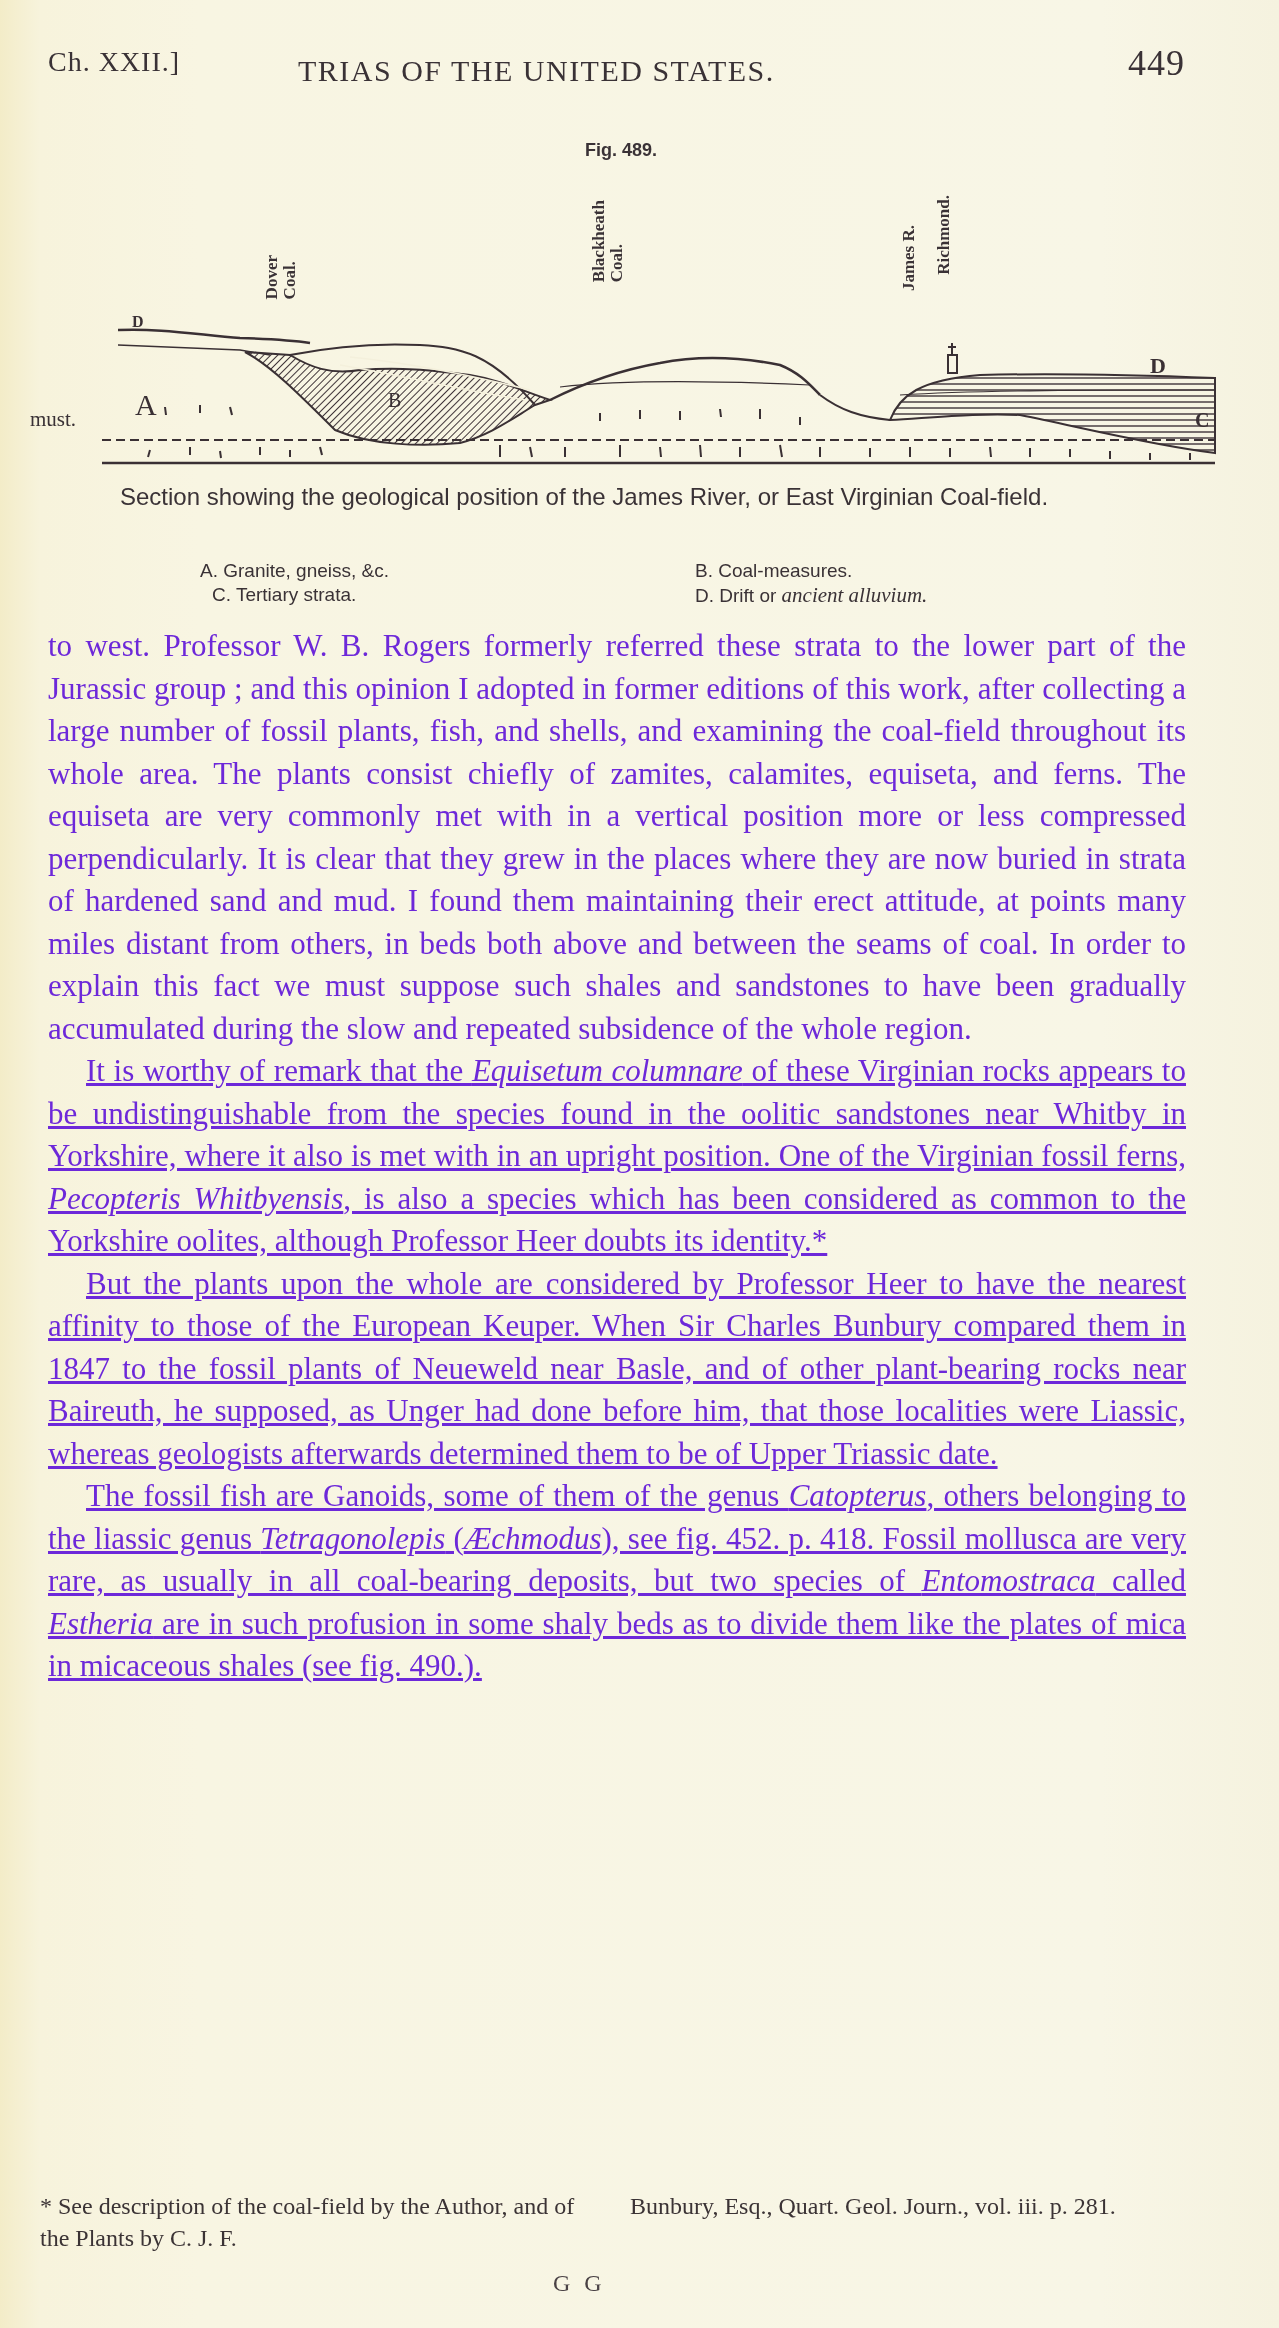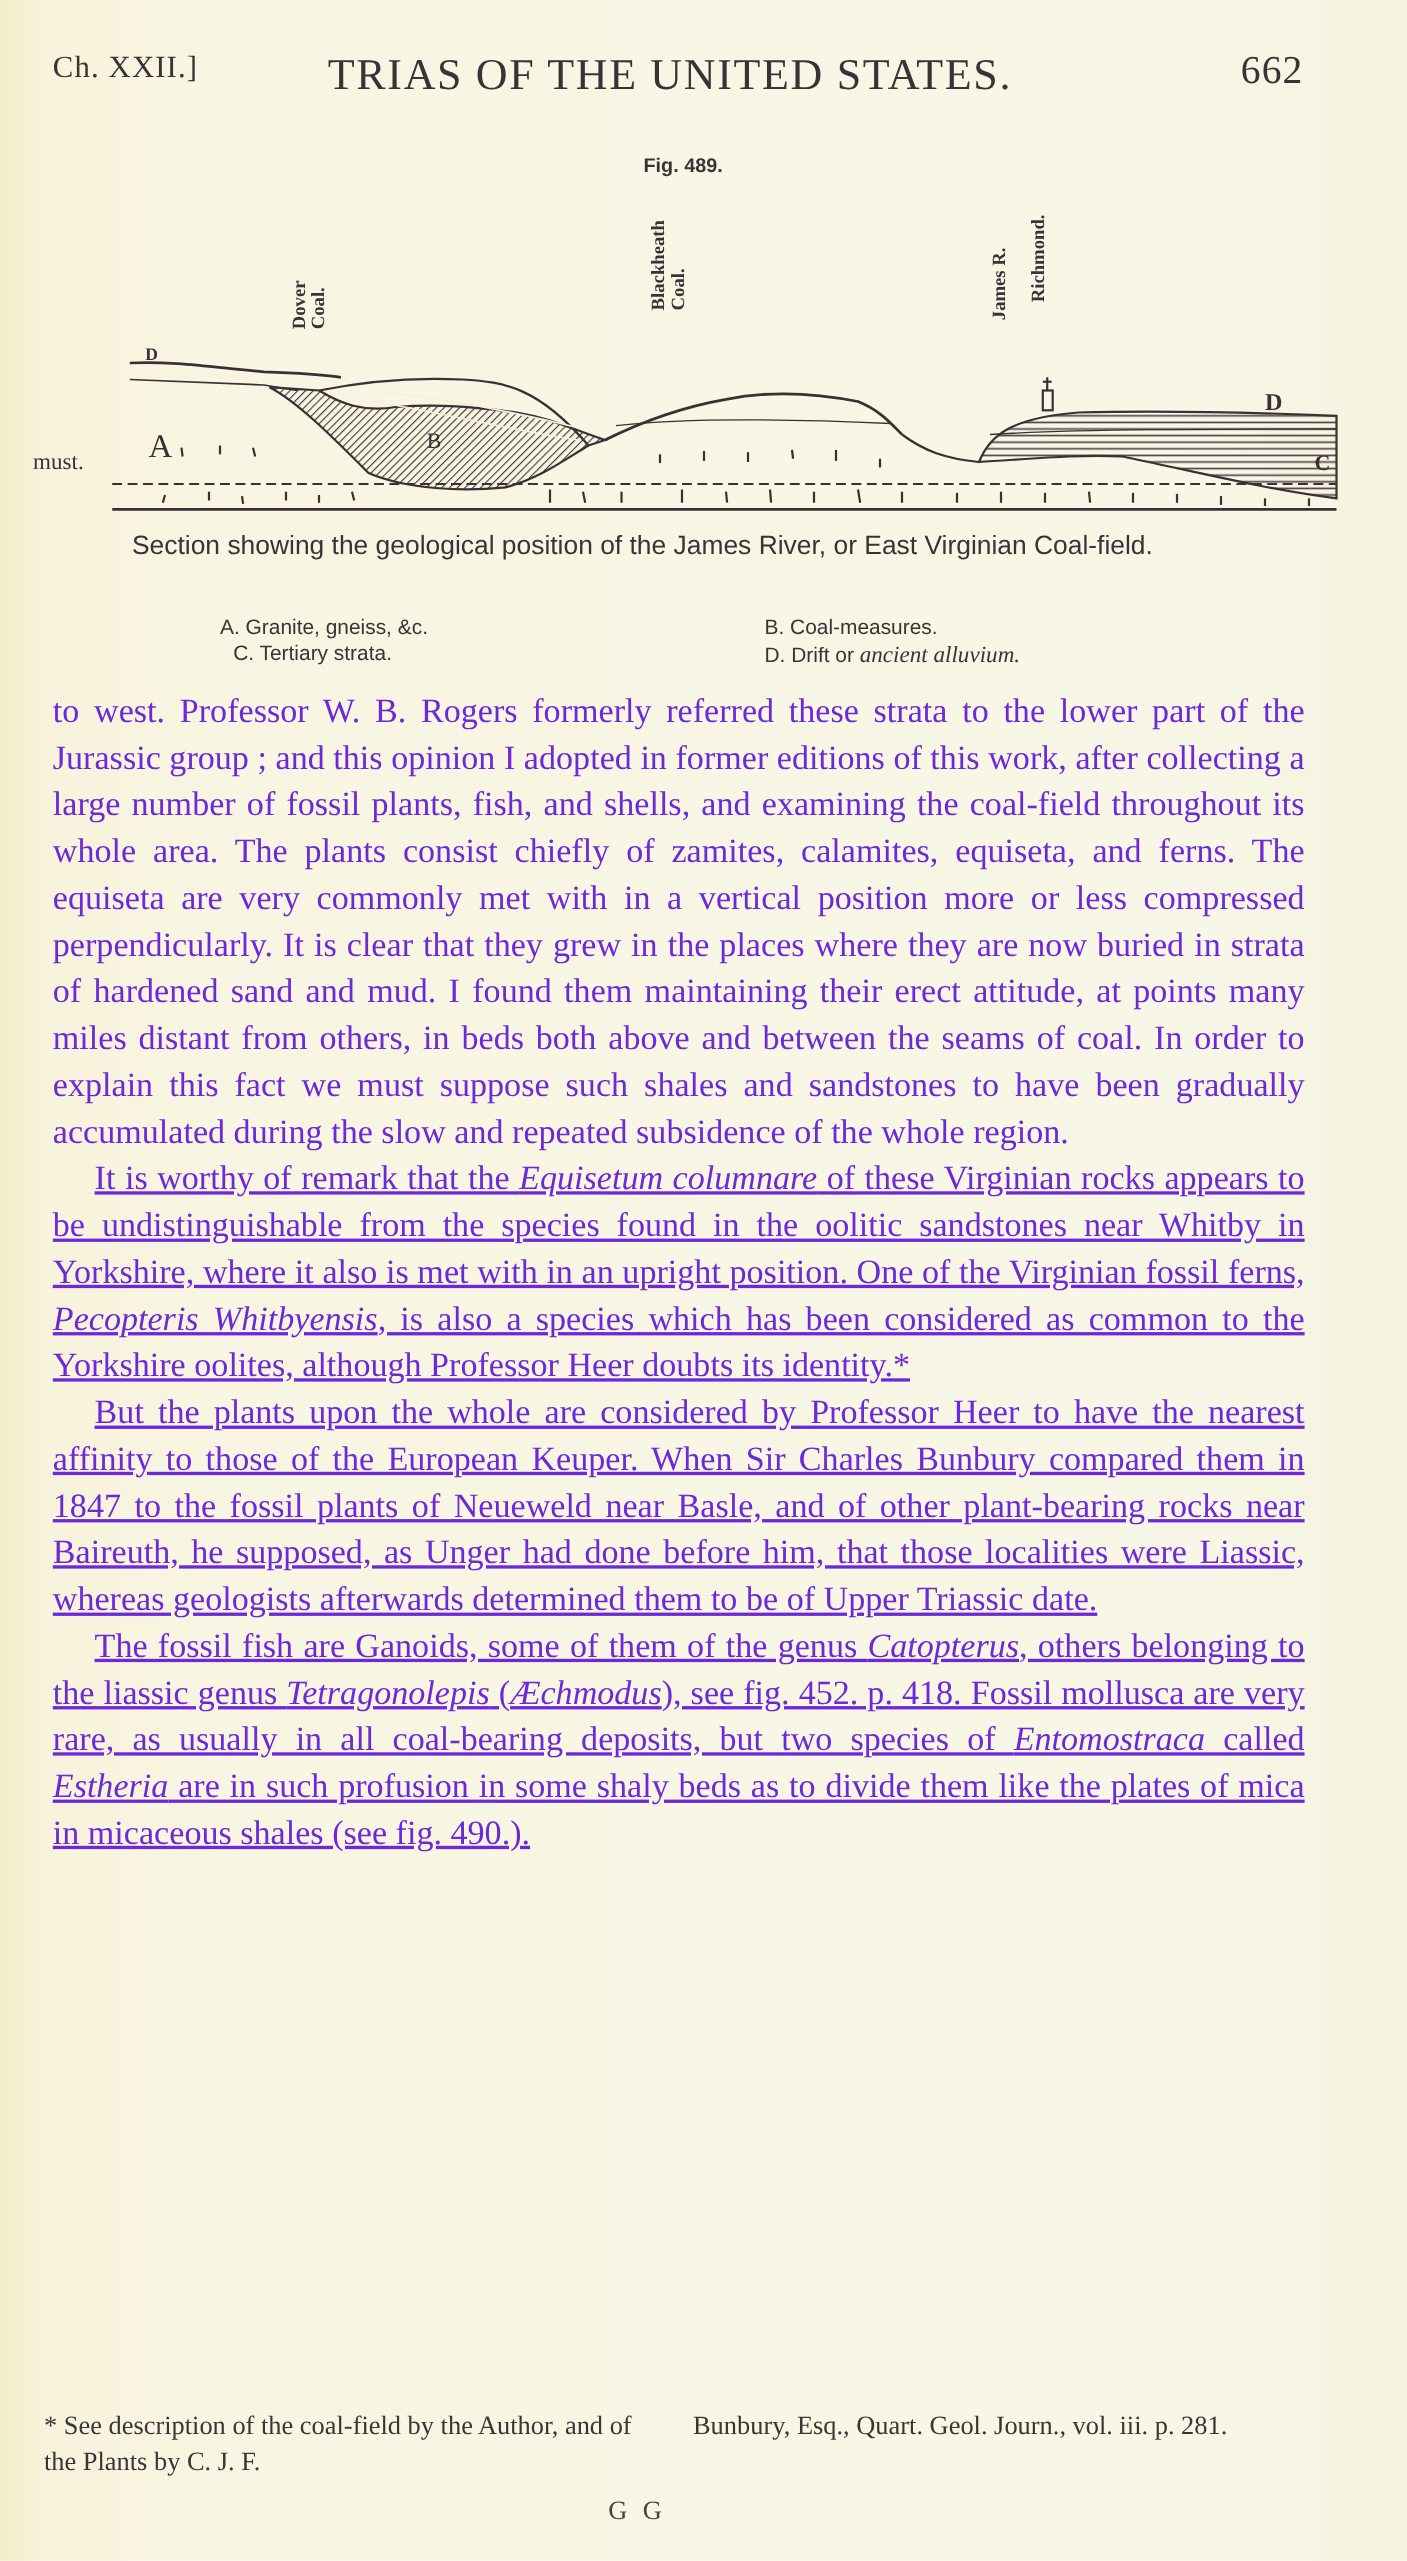--- a/index.html
+++ b/index.html
@@ -8,21 +8,21 @@
     background: linear-gradient(90deg, #f3ecc8 0px, #f7f3dc 40px, #f8f5e2 200px, #f8f6e6 1100px, #f5f2df 1279px);
     font-family: "Liberation Serif", "DejaVu Serif", serif;
     color: #3a3236;
     position: relative;
   }
   .header {
     position: absolute; top: 40px; left: 48px; width: 1150px; height: 50px;
     font-size: 30px; letter-spacing: 1px;
   }
   .header .chapter { position: absolute; left: 0; top: 6px; font-size: 28px; }
-  .header .title { position: absolute; left: 250px; top: 4px; font-size: 40px; letter-spacing: 1.5px; }
+  .header .title { position: absolute; left: 250px; top: 14px; font-size: 30px; letter-spacing: 1.5px; }
   .header .pagenum { position: absolute; left: 1080px; top: 2px; font-size: 36px; }
 
   .fig-label { position: absolute; top: 140px; left: 585px; font-family: "Liberation Sans", sans-serif; font-size: 18px; font-weight: bold; color: #3a3236; }
 
   .figure { position: absolute; top: 195px; left: 20px; width: 1200px; height: 270px; }
   .figure svg { position: absolute; left: 0; top: 0; }
   .vlabel {
     position: absolute; font-family: "Liberation Serif", serif; font-weight: bold; font-size: 17px;
     writing-mode: vertical-rl; transform: rotate(180deg); line-height: 18px; color: #3a3236;
   }
@@ -46,21 +46,21 @@
   .footnote .col-left { position: absolute; left: 0; top: 0; width: 560px; }
   .footnote .col-right { position: absolute; left: 590px; top: 0; width: 580px; }
   .signature { position: absolute; top: 2270px; left: 553px; font-size: 24px; letter-spacing: 4px; color: #4a4245; text-align: center; }
 </style>
 </head>
 <body>
 
 <div class="header">
   <span class="chapter">Ch. XXII.]</span>
   <span class="title">TRIAS OF THE UNITED STATES.</span>
-  <span class="pagenum">662</span>
+  <span class="pagenum">449</span>
 </div>
 
 <div class="fig-label">Fig. 489.</div>
 
 <div class="figure">
   <span class="vlabel" style="left:243px; top:60px;"><span>Dover</span><br><span>Coal.</span></span>
   <span class="vlabel" style="left:570px; top:5px;"><span>Blackheath</span><br><span>Coal.</span></span>
   <span class="vlabel" style="left:880px; top:30px;">James R.</span>
   <span class="vlabel" style="left:915px; top:0px;">Richmond.</span>
 

